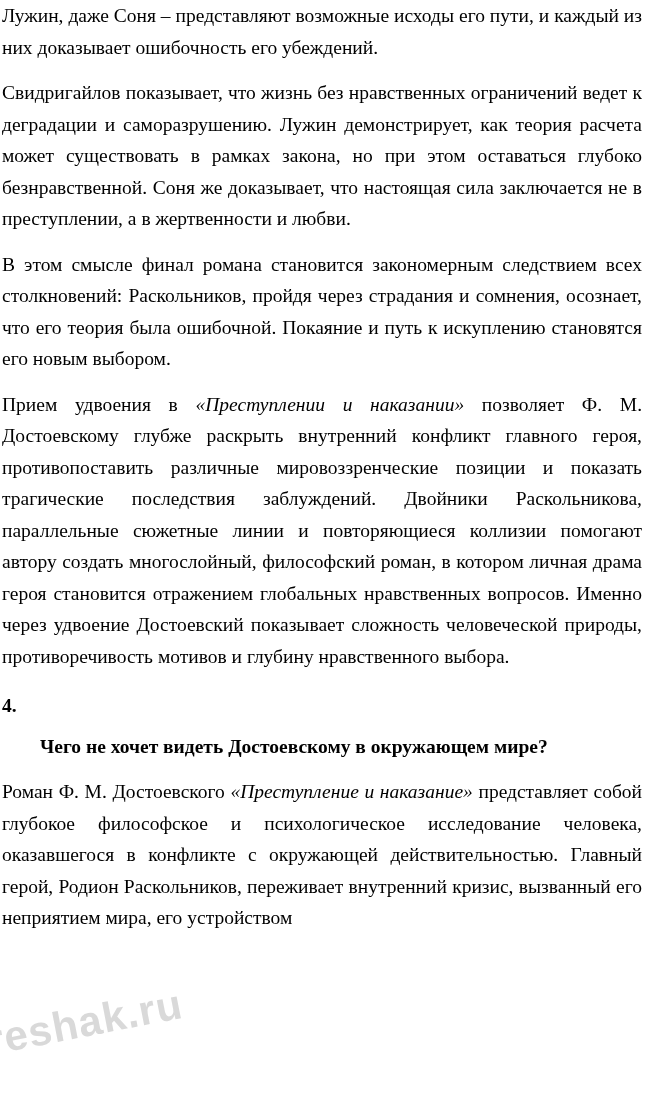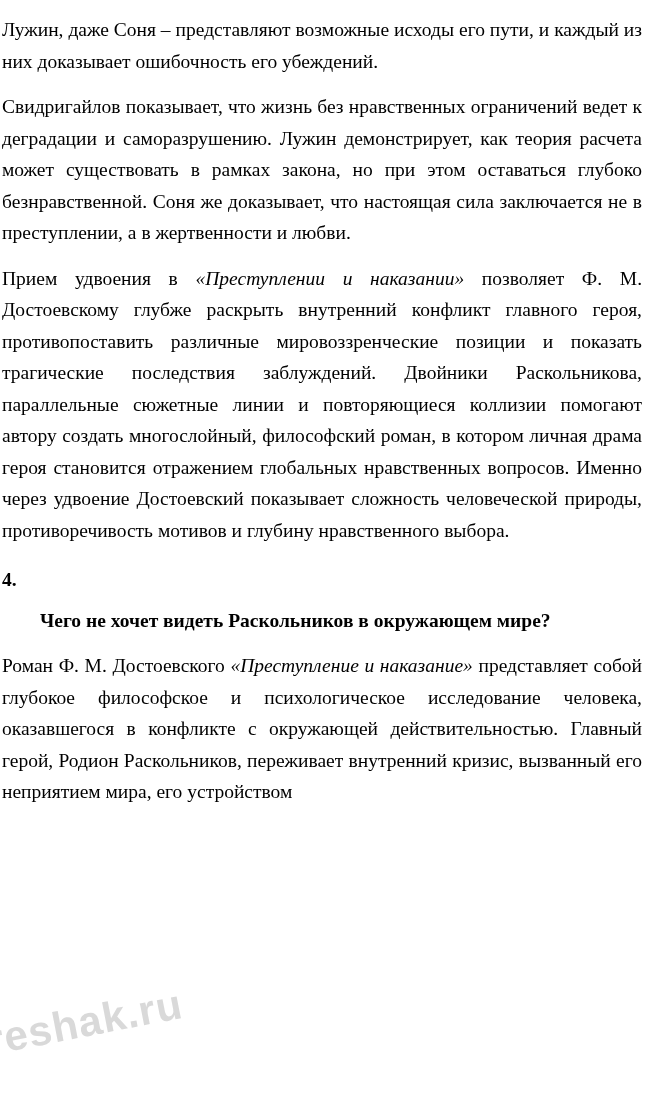--- a/index.html
+++ b/index.html
@@ -13,21 +13,21 @@
     position: relative;
     overflow: hidden;
     font-family: "Liberation Serif", serif;
     color: #000000;
   }
   .page {
     position: relative;
     width: 646px;
     height: 1101px;
     box-sizing: border-box;
-    padding: 14px 4px 0 2px;
+    padding: 0 4px 0 2px;
   }
   p.para {
     margin: 0 0 14px 0;
     font-size: 19.5px;
     line-height: 31.5px;
     text-align: justify;
     text-justify: inter-word;
     hyphens: none;
   }
   p.para.last {
@@ -70,24 +70,25 @@
 </style>
 </head>
 <body>
 
 <div class="page">
 
   <p class="para">Лужин, даже Соня – представляют возможные исходы его пути, и каждый из них доказывает ошибочность его убеждений.</p>
 
   <p class="para">Свидригайлов показывает, что жизнь без нравственных ограничений ведет к деградации и саморазрушению. Лужин демонстрирует, как теория расчета может существовать в рамках закона, но при этом оставаться глубоко безнравственной. Соня же доказывает, что настоящая сила заключается не в преступлении, а в жертвенности и любви.</p>
 
+  <p class="para">В этом смысле финал романа становится закономерным следствием всех столкновений: Раскольников, пройдя через страдания и сомнения, осознает, что его теория была ошибочной. Покаяние и путь к искуплению становятся его новым выбором.</p>
 
   <p class="para"><span>Прием удвоения в </span><span class="ital">«Преступлении и наказании»</span><span> позволяет Ф. М. Достоевскому глубже раскрыть внутренний конфликт главного героя, противопоставить различные мировоззренческие позиции и показать трагические последствия заблуждений. Двойники Раскольникова, параллельные сюжетные линии и повторяющиеся коллизии помогают автору создать многослойный, философский роман, в котором личная драма героя становится отражением глобальных нравственных вопросов. Именно через удвоение Достоевский показывает сложность человеческой природы, противоречивость мотивов и глубину нравственного выбора.</span></p>
 
   <div class="num-head">4.</div>
 
-  <div class="q-head">Чего не хочет видеть Раскольников в окружающем мире?</div>
+  <div class="q-head">Чего не хочет видеть Достоевскому в окружающем мире?</div>
 
   <p class="para last clip-bottom"><span>Роман Ф. М. Достоевского </span><span class="ital">«Преступление и наказание»</span><span> представляет собой глубокое философское и психологическое исследование человека, оказавшегося в конфликте с окружающей действительностью. Главный герой, Родион Раскольников, переживает внутренний кризис, вызванный его неприятием мира, его устройством</span></p>
 
   <div class="watermark">reshak.ru</div>
 
 </div>
 
 </body></html>

